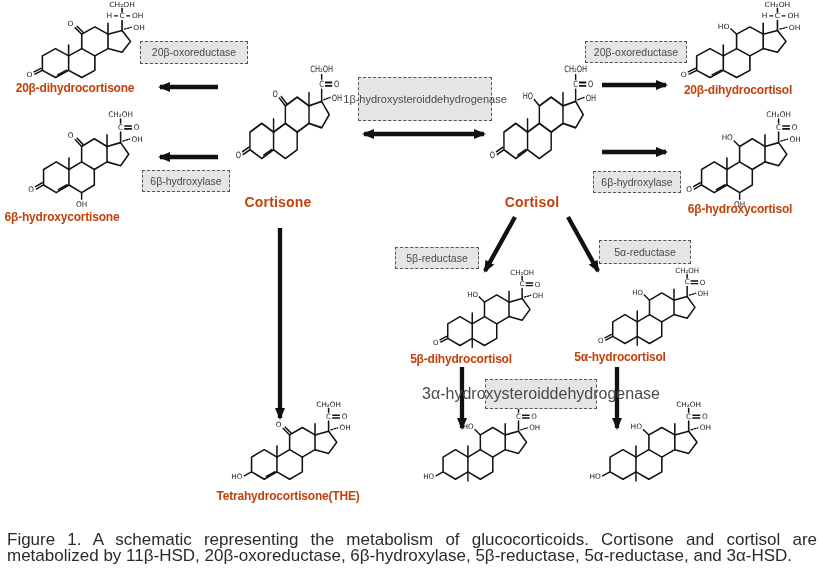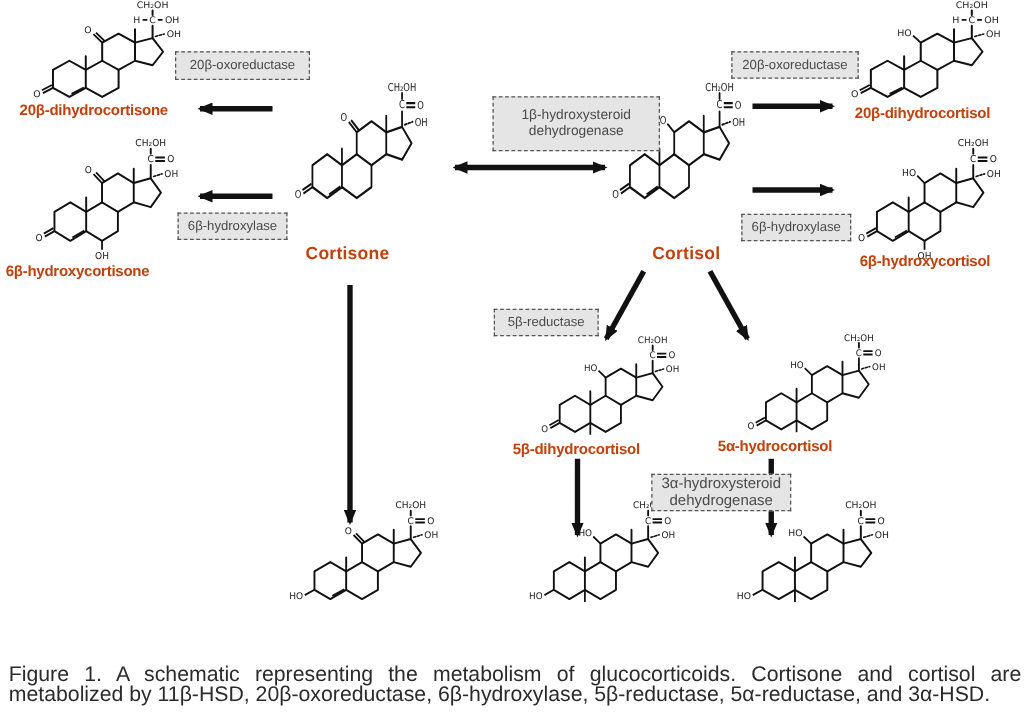--- a/index.html
+++ b/index.html
@@ -7,22 +7,22 @@
          font-family:"Liberation Sans",sans-serif;overflow:hidden;}
   #arrows{position:absolute;left:0;top:0;}
   .mol{position:absolute;overflow:visible;}
   .mol text{font-family:"DejaVu Sans",sans-serif;font-size:8px;fill:#222;}
   .mlabel{position:absolute;transform:translateX(-50%);font-weight:bold;
           font-size:12px;color:#c2410c;white-space:nowrap;letter-spacing:-0.2px;}
   .mlabel.big{font-size:14px;letter-spacing:0.2px;}
   .ebox{position:absolute;border:1.5px dashed #555;color:#4a4a4a;background:#e5e5e5;
         display:flex;align-items:center;justify-content:center;text-align:center;
         font-size:10.5px;line-height:1.15;white-space:nowrap;}
-  .ebox.two{flex-direction:column;font-size:11px;margin-left:36px;}
-  .ebox.two.small{font-size:12px;}
+  .ebox.two{flex-direction:row;font-size:11px;}
+  .ebox.two.small{font-size:16px;}
   .cap{position:absolute;left:7px;top:532px;width:810px;font-size:17px;
        line-height:15.8px;color:#2b2b2b;text-align:justify;}
 </style>
 </head>
 <body>
 
 <div class="stage">
 
   <svg width="0" height="0" style="position:absolute" aria-hidden="true">
     <defs>
@@ -138,21 +138,21 @@
       <use href="#keto3"></use>
       <use href="#d4"></use>
       <use href="#keto20"></use>
     <text x="111" y="9.5" text-anchor="middle">CH₂OH</text>
     <text x="111" y="22.6" text-anchor="middle">C</text>
     <text x="125.5" y="22.8">O</text>
     <text x="123" y="35.2">OH</text>
     <text x="60.5" y="33.8" text-anchor="end">HO</text>
     <text x="15.5" y="87.8" text-anchor="end">O</text>
   </svg>
-  <div class="mlabel big" style="left:549px;top:194px">Cortisol</div>
+  <div class="mlabel big" style="left:532px;top:194px">Cortisol</div>
 
   <svg class="mol" style="left:672px;top:-2px;width:152px;height:94px" viewBox="0 0 160 104" preserveAspectRatio="none">
     <use href="#sk"></use>
       <use href="#ho11"></use>
       <use href="#keto3"></use>
       <use href="#d4"></use>
       <use href="#diol20"></use>
     <text x="111" y="9.5" text-anchor="middle">CH₂OH</text>
     <text x="100.5" y="22.6" text-anchor="end">H</text>
     <text x="111" y="22.6" text-anchor="middle">C</text>
@@ -216,20 +216,21 @@
       <use href="#ho3"></use>
       <use href="#d4"></use>
       <use href="#keto20"></use>
     <text x="111" y="9.5" text-anchor="middle">CH₂OH</text>
     <text x="111" y="22.6" text-anchor="middle">C</text>
     <text x="125.5" y="22.8">O</text>
     <text x="123" y="35.2">OH</text>
     <text x="59" y="31.5" text-anchor="end">O</text>
     <text x="16" y="87.8" text-anchor="end">HO</text>
   </svg>
+  <div class="mlabel" style="left:288px;top:489px">Tetrahydrocortisone(THE)</div>
 
   <svg class="mol" style="left:420px;top:398px;width:142px;height:96px" viewBox="0 0 160 104" preserveAspectRatio="none">
     <use href="#sk"></use>
       <use href="#ho11"></use>
       <use href="#ho3"></use>
       <use href="#h5"></use>
       <use href="#keto20"></use>
     <text x="111" y="9.5" text-anchor="middle">CH₂OH</text>
     <text x="111" y="22.6" text-anchor="middle">C</text>
     <text x="125.5" y="22.8">O</text>
@@ -254,20 +255,21 @@
 
   <div class="ebox" style="left:140px;top:41px;width:106px;height:21px">20β-oxoreductase</div>
   <div class="ebox" style="left:142px;top:170px;width:86px;height:20px">6β-hydroxylase</div>
   <div class="ebox two" style="left:358px;top:77px;width:132px;height:42px">
     <span>1β-hydroxysteroid</span>
     <span>dehydrogenase</span>
   </div>
   <div class="ebox" style="left:585px;top:41px;width:100px;height:20px">20β-oxoreductase</div>
   <div class="ebox" style="left:593px;top:171px;width:86px;height:20px">6β-hydroxylase</div>
   <div class="ebox" style="left:395px;top:247px;width:82px;height:20px">5β-reductase</div>
+  <div class="ebox" style="left:599px;top:240px;width:90px;height:22px">5α-reductase</div>
   <div class="ebox two small" style="left:485px;top:379px;width:110px;height:28px">
     <span>3α-hydroxysteroid</span>
     <span>dehydrogenase</span>
   </div>
 
   <div class="cap">Figure 1. A schematic representing the metabolism of glucocorticoids. Cortisone and cortisol are metabolized by 11β-HSD, 20β-oxoreductase, 6β-hydroxylase, 5β-reductase, 5α-reductase, and 3α-HSD.</div>
 
 </div>
 
 </body></html>

